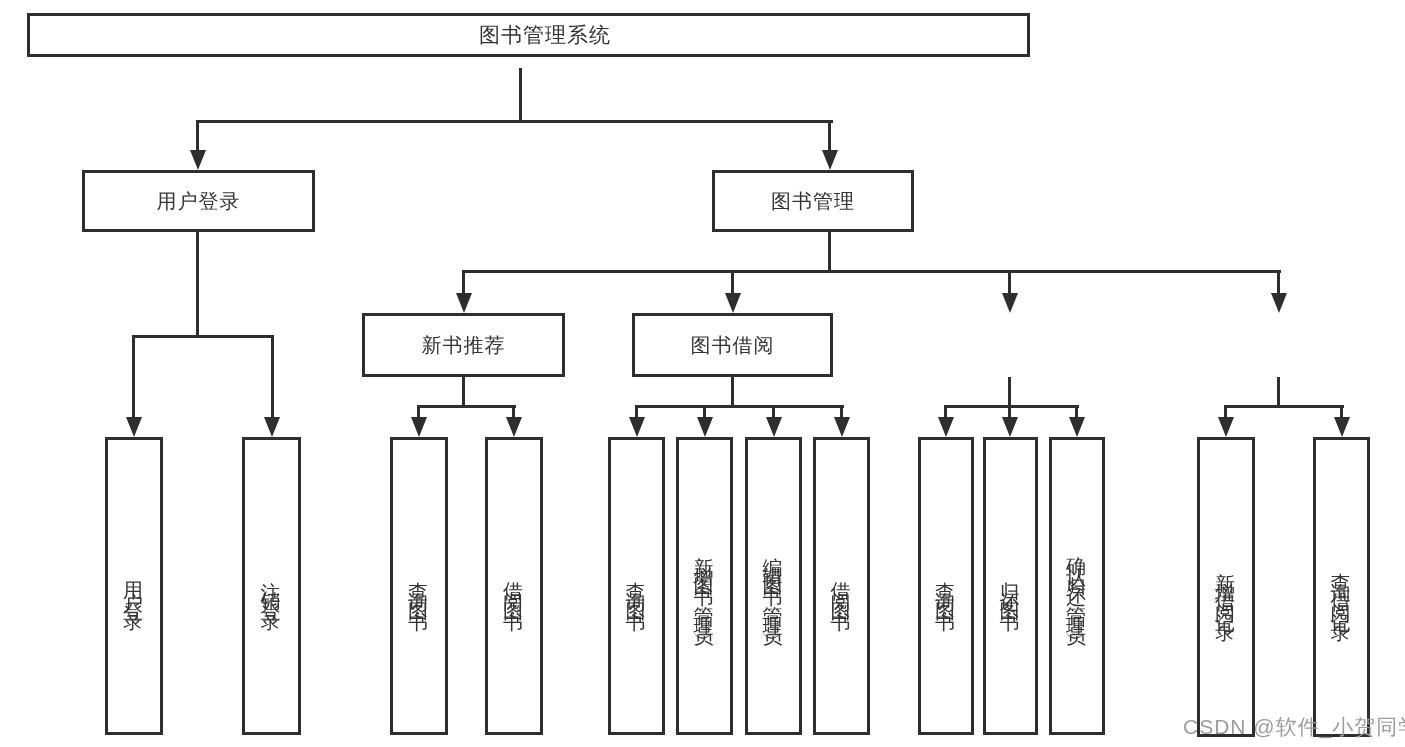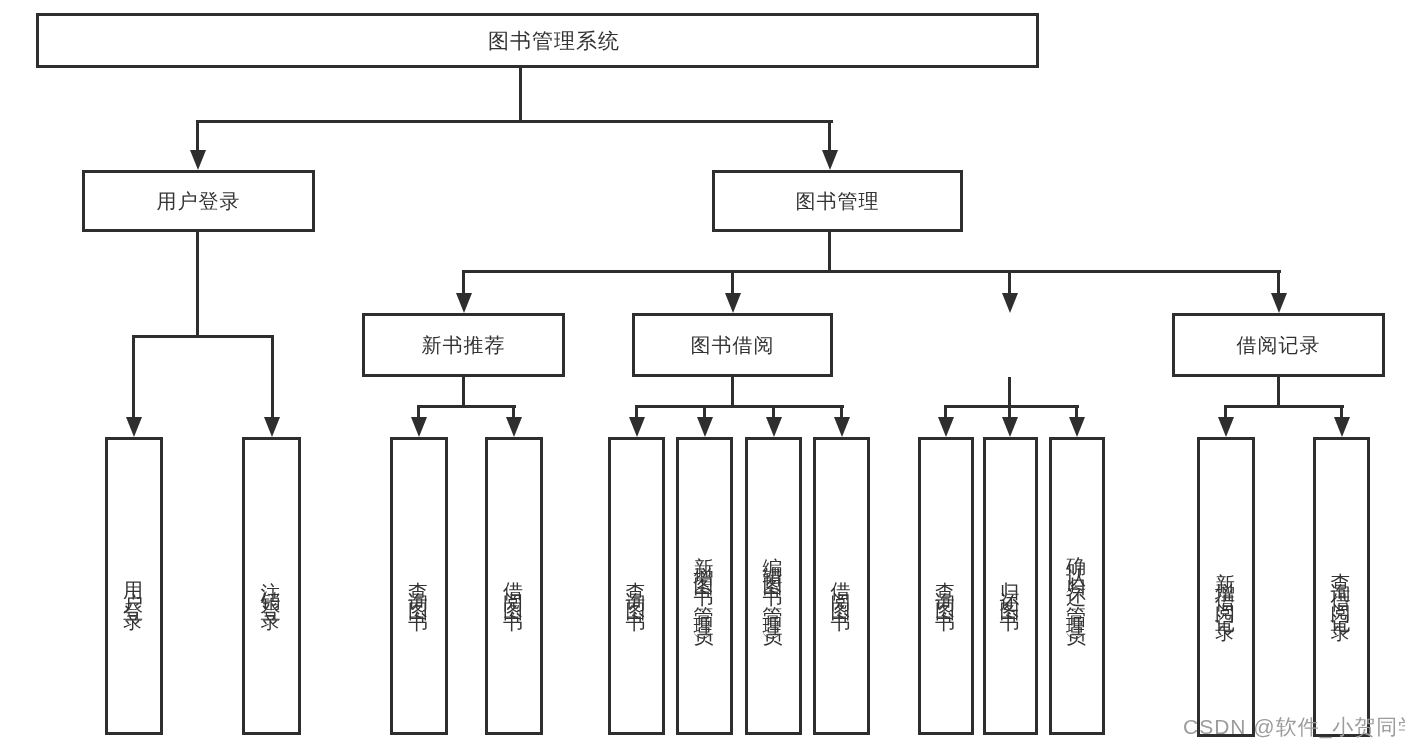--- a/index.html
+++ b/index.html
@@ -50,35 +50,35 @@
     letter-spacing: 1px;
     z-index: 10;
     white-space: nowrap;
   }
 </style>
 </head>
 <body>
 
 <div id="stage">
 
-  <div class="box hbox root-box" style="left:36px; top:13px; width:1003px; height:55px;padding-left:33px;">
+  <div class="box hbox root-box" style="left:27px; top:13px; width:1003px; height:44px;padding-left:33px;">
     <span>图书管理系统</span>
   </div>
 
   <div class="line" style="left:519px; top:68px;  width:3px;  height:52px;"></div>
   <div class="line" style="left:196px; top:120px; width:637px; height:3px;"></div>
   <div class="line" style="left:196px; top:120px; width:3px;  height:32px;"></div>
   <div class="arrow" style="left:190px; top:150px;"></div>
   <div class="line" style="left:828px; top:120px; width:3px;  height:32px;"></div>
   <div class="arrow" style="left:822px; top:150px;"></div>
 
   <div class="box hbox" style="left:82px; top:170px; width:233px; height:62px;">
     <span>用户登录</span>
   </div>
-  <div class="box hbox" style="left:712px; top:170px; width:251px; height:62px;">
+  <div class="box hbox" style="left:712px; top:170px; width:202px; height:62px;">
     <span>图书管理</span>
   </div>
 
   <div class="line" style="left:196px; top:232px; width:3px;   height:103px;"></div>
   <div class="line" style="left:132px; top:335px; width:142px; height:3px;"></div>
   <div class="line" style="left:132px; top:335px; width:3px;   height:84px;"></div>
   <div class="arrow" style="left:126px; top:417px;"></div>
   <div class="line" style="left:271px; top:335px; width:3px;   height:84px;"></div>
   <div class="arrow" style="left:264px; top:417px;"></div>
 
@@ -91,23 +91,20 @@
   <div class="line" style="left:1008px; top:270px; width:3px; height:25px;"></div>
   <div class="arrow" style="left:1002px; top:293px;"></div>
   <div class="line" style="left:1277px; top:270px; width:3px; height:25px;"></div>
   <div class="arrow" style="left:1271px; top:293px;"></div>
 
   <div class="box hbox" style="left:362px; top:313px; width:203px; height:64px;">
     <span>新书推荐</span>
   </div>
   <div class="box hbox" style="left:632px; top:313px; width:201px; height:64px;">
     <span>图书借阅</span>
-  </div>
-  <div class="box hbox" style="left:1172px; top:313px; width:213px; height:64px;">
-    <span>借阅记录</span>
   </div>
 
   <div class="line" style="left:462px; top:377px; width:3px;  height:28px;"></div>
   <div class="line" style="left:417px; top:405px; width:99px; height:3px;"></div>
   <div class="line" style="left:417px; top:405px; width:3px;  height:14px;"></div>
   <div class="arrow" style="left:411px; top:417px;"></div>
   <div class="line" style="left:512px; top:405px; width:3px;  height:14px;"></div>
   <div class="arrow" style="left:506px; top:417px;"></div>
 
   <div class="line" style="left:731px; top:377px; width:3px;   height:28px;"></div>

